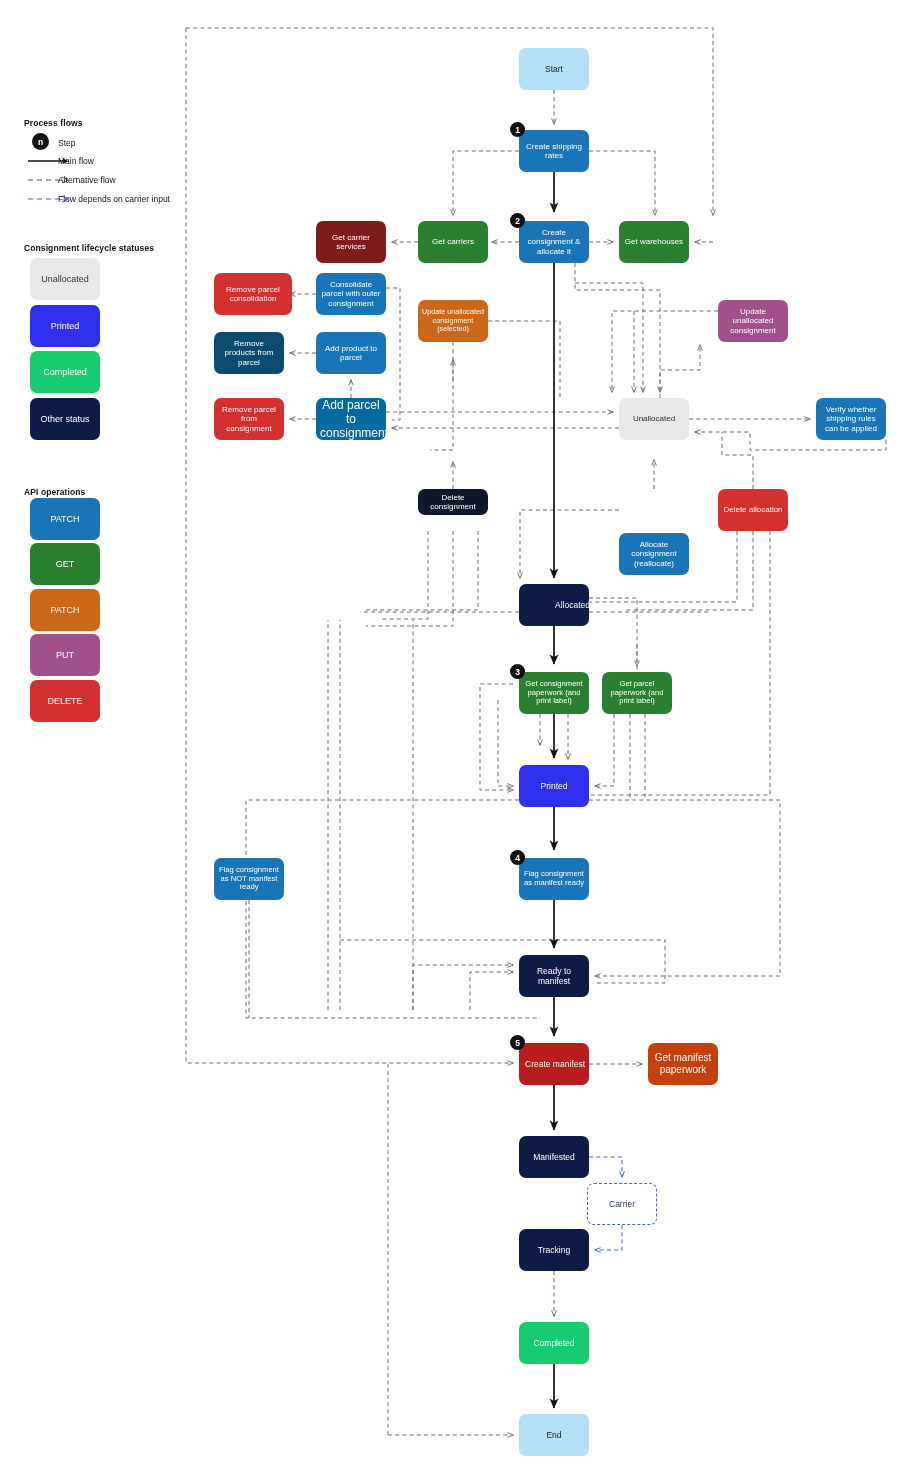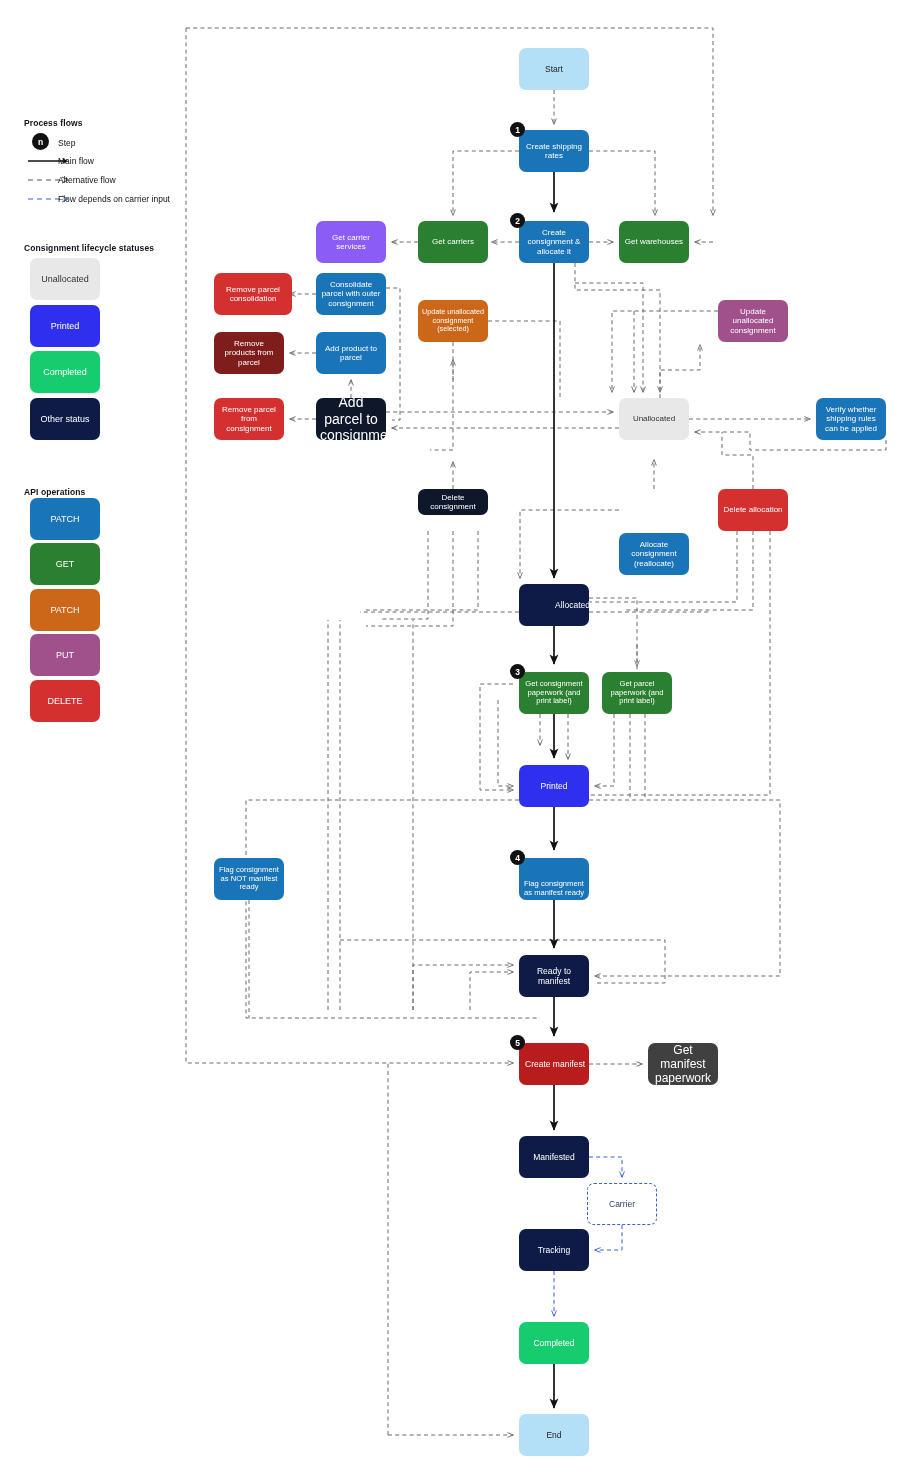--- a/index.html
+++ b/index.html
@@ -170,21 +170,21 @@
   <div class="legend-chip" style="left:30px;top:680px;background:#d53030;color:#ffffff;">DELETE</div>
 
   <div id="node-layer">
       <div class="node" style="left: 519px; top: 48px; width: 70px; height: 42px; font-size: 8.5px; color: rgb(34, 34, 34); background: rgb(179, 224, 247);">
         <span>Start</span>
       </div>
       <div class="node" style="left: 519px; top: 130px; width: 70px; height: 42px; font-size: 8px; color: rgb(255, 255, 255); background: rgb(26, 116, 184);">
         <span>Create shipping rates</span>
       </div>
       <div class="step-badge" style="left: 510px; top: 122px;">1</div>
-      <div class="node" style="left: 316px; top: 221px; width: 70px; height: 42px; font-size: 8px; color: rgb(255, 255, 255); background: #8b5cf6;">
+      <div class="node" style="left: 316px; top: 221px; width: 70px; height: 42px; font-size: 8px; color: rgb(255, 255, 255); background: #7f1d1d;">
         <span>Get carrier services</span>
       </div>
       <div class="node" style="left: 418px; top: 221px; width: 70px; height: 42px; font-size: 8px; color: rgb(255, 255, 255); background: rgb(42, 128, 48);">
         <span>Get carriers</span>
       </div>
       <div class="node" style="left: 519px; top: 221px; width: 70px; height: 42px; font-size: 8px; color: rgb(255, 255, 255); background: rgb(26, 116, 184);">
         <span>Create consignment &amp; allocate it</span>
       </div>
       <div class="step-badge" style="left: 510px; top: 213px;">2</div>
       <div class="node" style="left: 619px; top: 221px; width: 70px; height: 42px; font-size: 8px; color: rgb(255, 255, 255); background: rgb(42, 128, 48);">
@@ -195,30 +195,30 @@
       </div>
       <div class="node" style="left: 316px; top: 273px; width: 70px; height: 42px; font-size: 8px; color: rgb(255, 255, 255); background: rgb(26, 116, 184);">
         <span>Consolidate parcel with outer consignment</span>
       </div>
       <div class="node" style="left: 418px; top: 300px; width: 70px; height: 42px; font-size: 7.2px; color: rgb(255, 255, 255); background: rgb(204, 102, 24);">
         <span>Update unallocated consignment (selected)</span>
       </div>
       <div class="node" style="left: 718px; top: 300px; width: 70px; height: 42px; font-size: 8px; color: rgb(255, 255, 255); background: rgb(160, 80, 138);">
         <span>Update unallocated consignment</span>
       </div>
-      <div class="node" style="left: 214px; top: 332px; width: 70px; height: 42px; font-size: 8px; color: rgb(255, 255, 255); background: #7f1d1d;">
+      <div class="node" style="left: 214px; top: 332px; width: 70px; height: 42px; font-size: 8px; color: rgb(255, 255, 255); background: #0c4a6e;">
         <span>Remove products from parcel</span>
       </div>
       <div class="node" style="left: 316px; top: 332px; width: 70px; height: 42px; font-size: 8px; color: rgb(255, 255, 255); background: rgb(26, 116, 184);">
         <span>Add product to parcel</span>
       </div>
       <div class="node" style="left: 214px; top: 398px; width: 70px; height: 42px; font-size: 8px; color: rgb(255, 255, 255); background: rgb(213, 48, 48);">
         <span>Remove parcel from consignment</span>
       </div>
-      <div class="node" style="left: 316px; top: 398px; width: 70px; height: 42px; font-size: 14px; color: rgb(255, 255, 255); background: #0f172a;">
+      <div class="node" style="left: 316px; top: 398px; width: 70px; height: 42px; font-size: 12px; color: rgb(255, 255, 255); background: #0369a1;">
         <span>Add parcel to consignment</span>
       </div>
       <div class="node" style="left: 619px; top: 398px; width: 70px; height: 42px; font-size: 8px; color: rgb(51, 51, 51); background: rgb(232, 232, 232);">
         <span>Unallocated</span>
       </div>
       <div class="node" style="left: 816px; top: 398px; width: 70px; height: 42px; font-size: 8px; color: rgb(255, 255, 255); background: rgb(26, 116, 184);">
         <span>Verify whether shipping rules can be applied</span>
       </div>
       <div class="node" style="left: 418px; top: 489px; width: 70px; height: 26px; font-size: 8px; color: rgb(255, 255, 255); background: #0f172a;">
         <span>Delete consignment</span>
@@ -238,32 +238,32 @@
       <div class="step-badge" style="left: 510px; top: 664px;">3</div>
       <div class="node" style="left: 602px; top: 672px; width: 70px; height: 42px; font-size: 7.6px; color: rgb(255, 255, 255); background: rgb(42, 128, 48);">
         <span>Get parcel paperwork (and print label)</span>
       </div>
       <div class="node" style="left: 519px; top: 765px; width: 70px; height: 42px; font-size: 8.5px; color: rgb(255, 255, 255); background: rgb(47, 47, 239);">
         <span>Printed</span>
       </div>
       <div class="node" style="left: 214px; top: 858px; width: 70px; height: 42px; font-size: 7.6px; color: rgb(255, 255, 255); background: rgb(26, 116, 184);">
         <span>Flag consignment as NOT manifest ready</span>
       </div>
-      <div class="node" style="left: 519px; top: 858px; width: 70px; height: 42px; font-size: 7.6px; color: rgb(255, 255, 255); background: rgb(26, 116, 184); align-items: flex-end;">
+      <div class="node" style="left: 519px; top: 858px; width: 70px; height: 42px; font-size: 7.6px; color: rgb(255, 255, 255); background: rgb(26, 116, 184);">
         <span>Flag consignment as manifest ready</span>
       </div>
       <div class="step-badge" style="left: 510px; top: 850px;">4</div>
       <div class="node" style="left: 519px; top: 955px; width: 70px; height: 42px; font-size: 8.5px; color: rgb(255, 255, 255); background: rgb(13, 27, 70);">
         <span>Ready to manifest</span>
       </div>
       <div class="node" style="left: 519px; top: 1043px; width: 70px; height: 42px; font-size: 8.5px; color: rgb(255, 255, 255); background: #b91c1c; text-align: right;">
         <span>Create manifest</span>
       </div>
       <div class="step-badge" style="left: 510px; top: 1035px;">5</div>
-      <div class="node" style="left: 648px; top: 1043px; width: 70px; height: 42px; font-size: 12px; color: rgb(255, 255, 255); background: #404040;">
+      <div class="node" style="left: 648px; top: 1043px; width: 70px; height: 42px; font-size: 10px; color: rgb(255, 255, 255); background: #c2410c;">
         <span>Get manifest paperwork</span>
       </div>
       <div class="node" style="left: 519px; top: 1136px; width: 70px; height: 42px; font-size: 8.5px; color: rgb(255, 255, 255); background: rgb(13, 27, 70);">
         <span>Manifested</span>
       </div>
       <div class="node" style="left: 587px; top: 1183px; width: 70px; height: 42px; font-size: 8.5px; color: rgb(43, 61, 107); background: transparent; border: 1.2px dashed rgb(59, 95, 208);">
         <span>Carrier</span>
       </div>
       <div class="node" style="left: 519px; top: 1229px; width: 70px; height: 42px; font-size: 8.5px; color: rgb(255, 255, 255); background: rgb(13, 27, 70);">
         <span>Tracking</span>

